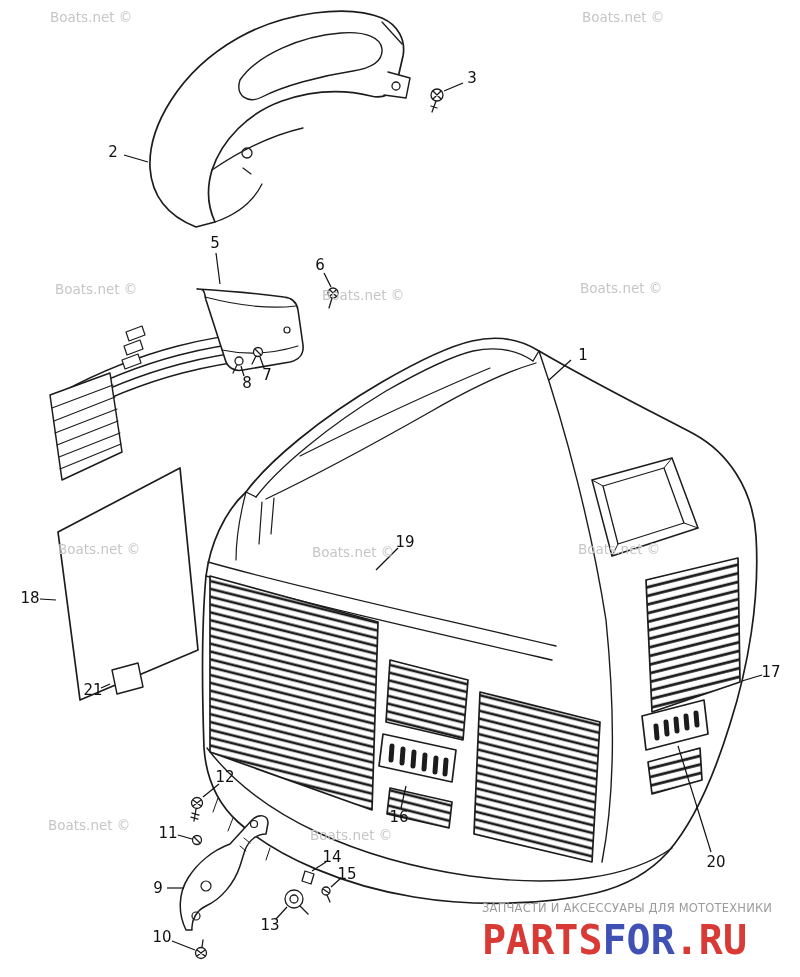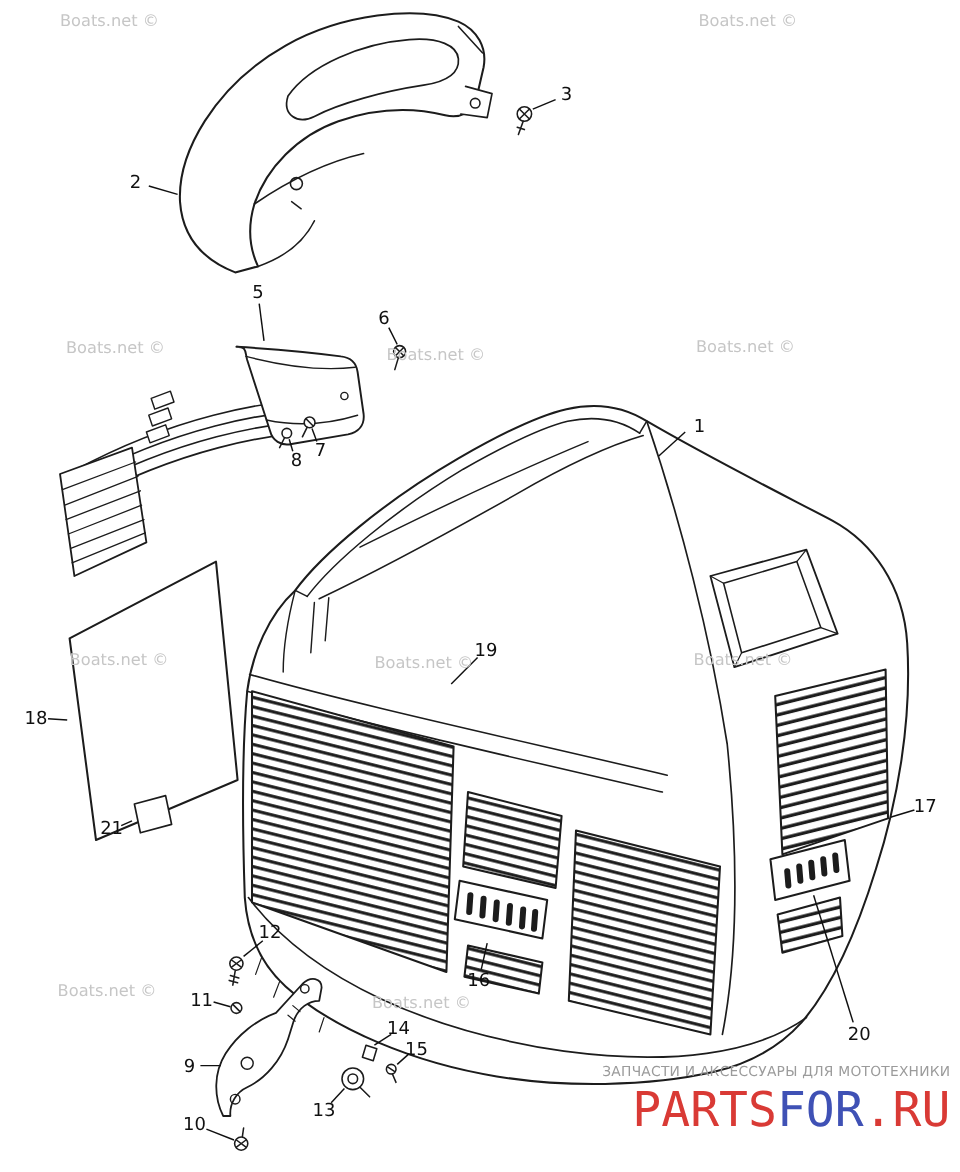--- a/index.html
+++ b/index.html
@@ -3,23 +3,23 @@
 <meta charset="utf-8">
 <style>
   html,body{margin:0;padding:0;}
   body{width:800px;height:977px;background:#ffffff;}
   .page{position:relative;width:800px;height:977px;overflow:hidden;background:#ffffff;
         font-family:"DejaVu Sans", sans-serif;}
   svg.diagram{position:absolute;left:0;top:0;display:block;}
   text.wm{fill:#c6c6c6;font-size:13.5px;font-family:"DejaVu Sans", sans-serif;}
   text.callout{fill:#101010;font-size:15px;font-weight:500;font-family:"DejaVu Sans", sans-serif;}
   line.leader{stroke:#101010;stroke-width:1.2;}
-  .footer{position:absolute;right:8px;bottom:32px;width:310px;text-align:right;}
+  .footer{position:absolute;right:8px;bottom:17px;width:310px;text-align:left;}
   .tagline{color:#9b9b9b;font-size:11.5px;letter-spacing:.2px;white-space:nowrap;margin-bottom:5px;}
-  .logo{font-family:"DejaVu Sans Mono", monospace;font-weight:400;font-size:40px;
+  .logo{font-family:"DejaVu Sans Mono", monospace;font-weight:700;font-size:40px;
         line-height:1;white-space:nowrap;letter-spacing:0;}
   .logo span{display:inline-block;}
 </style>
 </head>
 <body>
 
 <div class="page">
 
   <svg class="diagram" width="800" height="977" viewBox="0 0 800 977">
     <defs>

